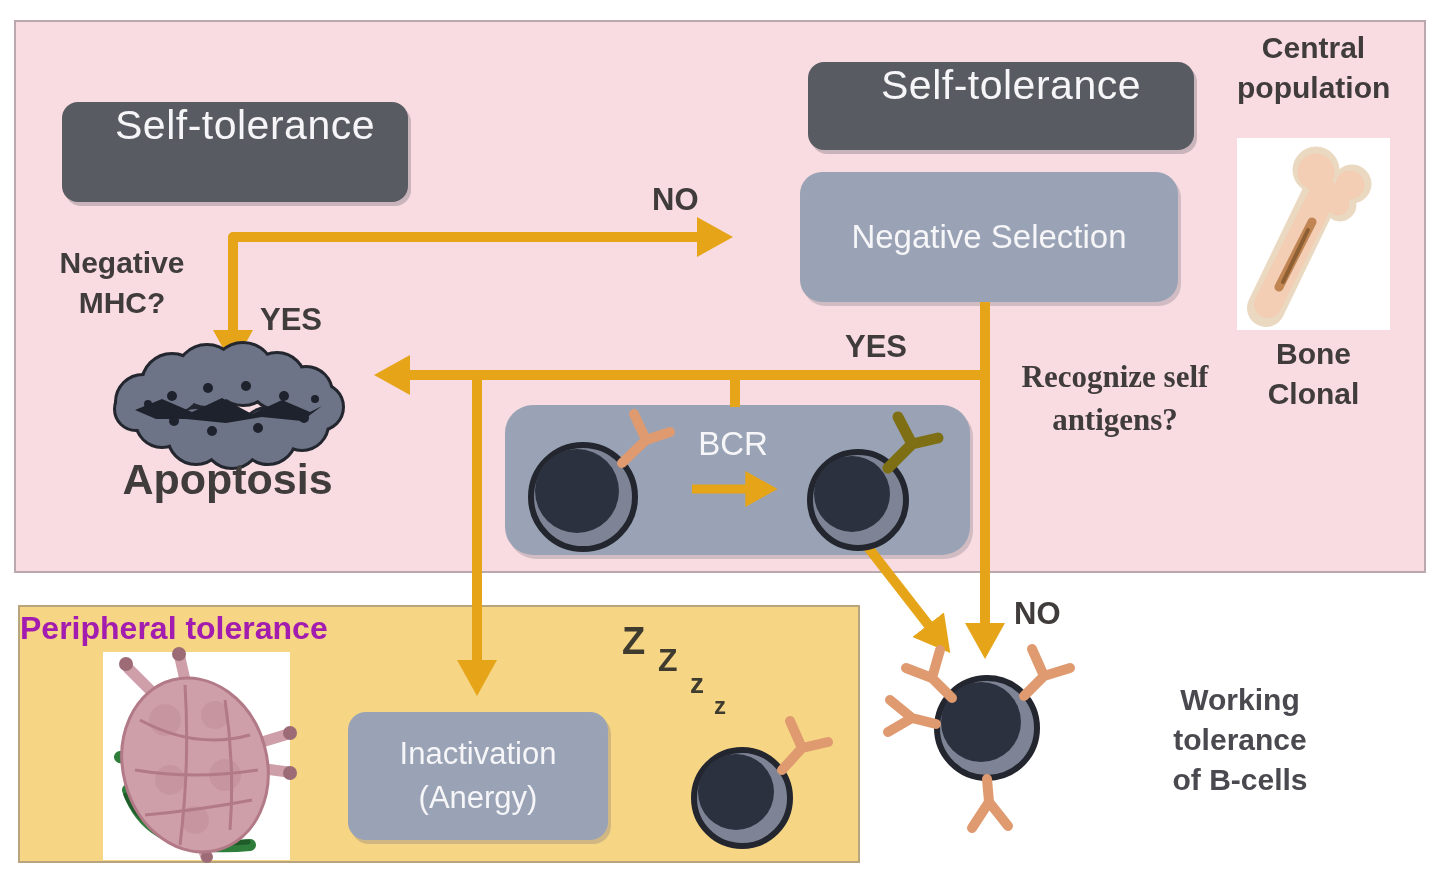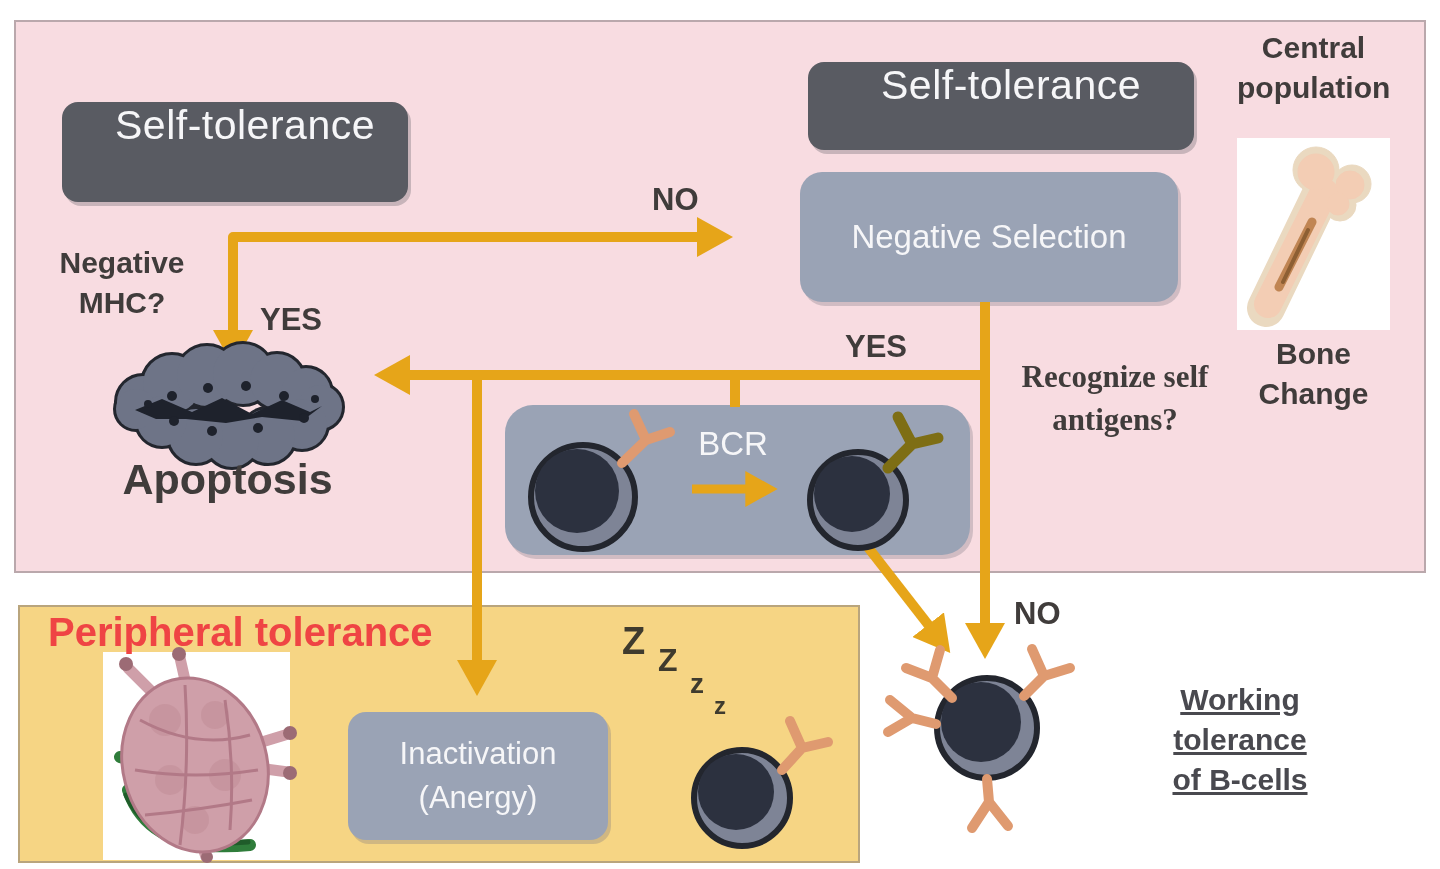--- a/index.html
+++ b/index.html
@@ -238,33 +238,33 @@
     <span>antigens?</span>
   </div>
 
   <div class="abs lbl center" style="left:1237px;top:28px;width:153px;font-size:30px;line-height:40px;">
     <span>Central</span><br>
     <span>population</span>
   </div>
 
   <div class="abs lbl center" style="left:1237px;top:334px;width:153px;font-size:30px;line-height:40px;">
     <span>Bone</span><br>
-    <span>Change</span>
+    <span>Clonal</span>
   </div>
 
   <div class="abs white-txt center" style="left:683px;top:425px;width:100px;font-size:33px;">BCR</div>
 
-  <div class="abs lbl" style="left:48px;top:610px;font-size:40px;color:#ef4444;">Peripheral tolerance</div>
+  <div class="abs lbl" style="left:20px;top:610px;font-size:32px;color:#a21caf;">Peripheral tolerance</div>
 
   <span class="abs lbl" style="left:622px;top:620px;font-size:38px;color:#3f3b2e;">Z</span>
   <span class="abs lbl" style="left:658px;top:642px;font-size:32px;color:#3f3b2e;">Z</span>
   <span class="abs lbl" style="left:690px;top:668px;font-size:28px;color:#3f3b2e;">z</span>
   <span class="abs lbl" style="left:714px;top:692px;font-size:24px;color:#3f3b2e;">z</span>
 
   <div class="abs lbl" style="left:1014px;top:596px;font-size:31px;">NO</div>
 
-  <div class="abs center" style="left:1145px;top:680px;width:190px;font-size:30px;line-height:40px;font-weight:600;color:#49494f;text-decoration:underline;">
+  <div class="abs center" style="left:1145px;top:680px;width:190px;font-size:30px;line-height:40px;font-weight:600;color:#49494f;">
     <span>Working</span><br>
     <span>tolerance</span><br>
     <span>of B-cells</span>
   </div>
 
 </div>
 
 </body></html>

